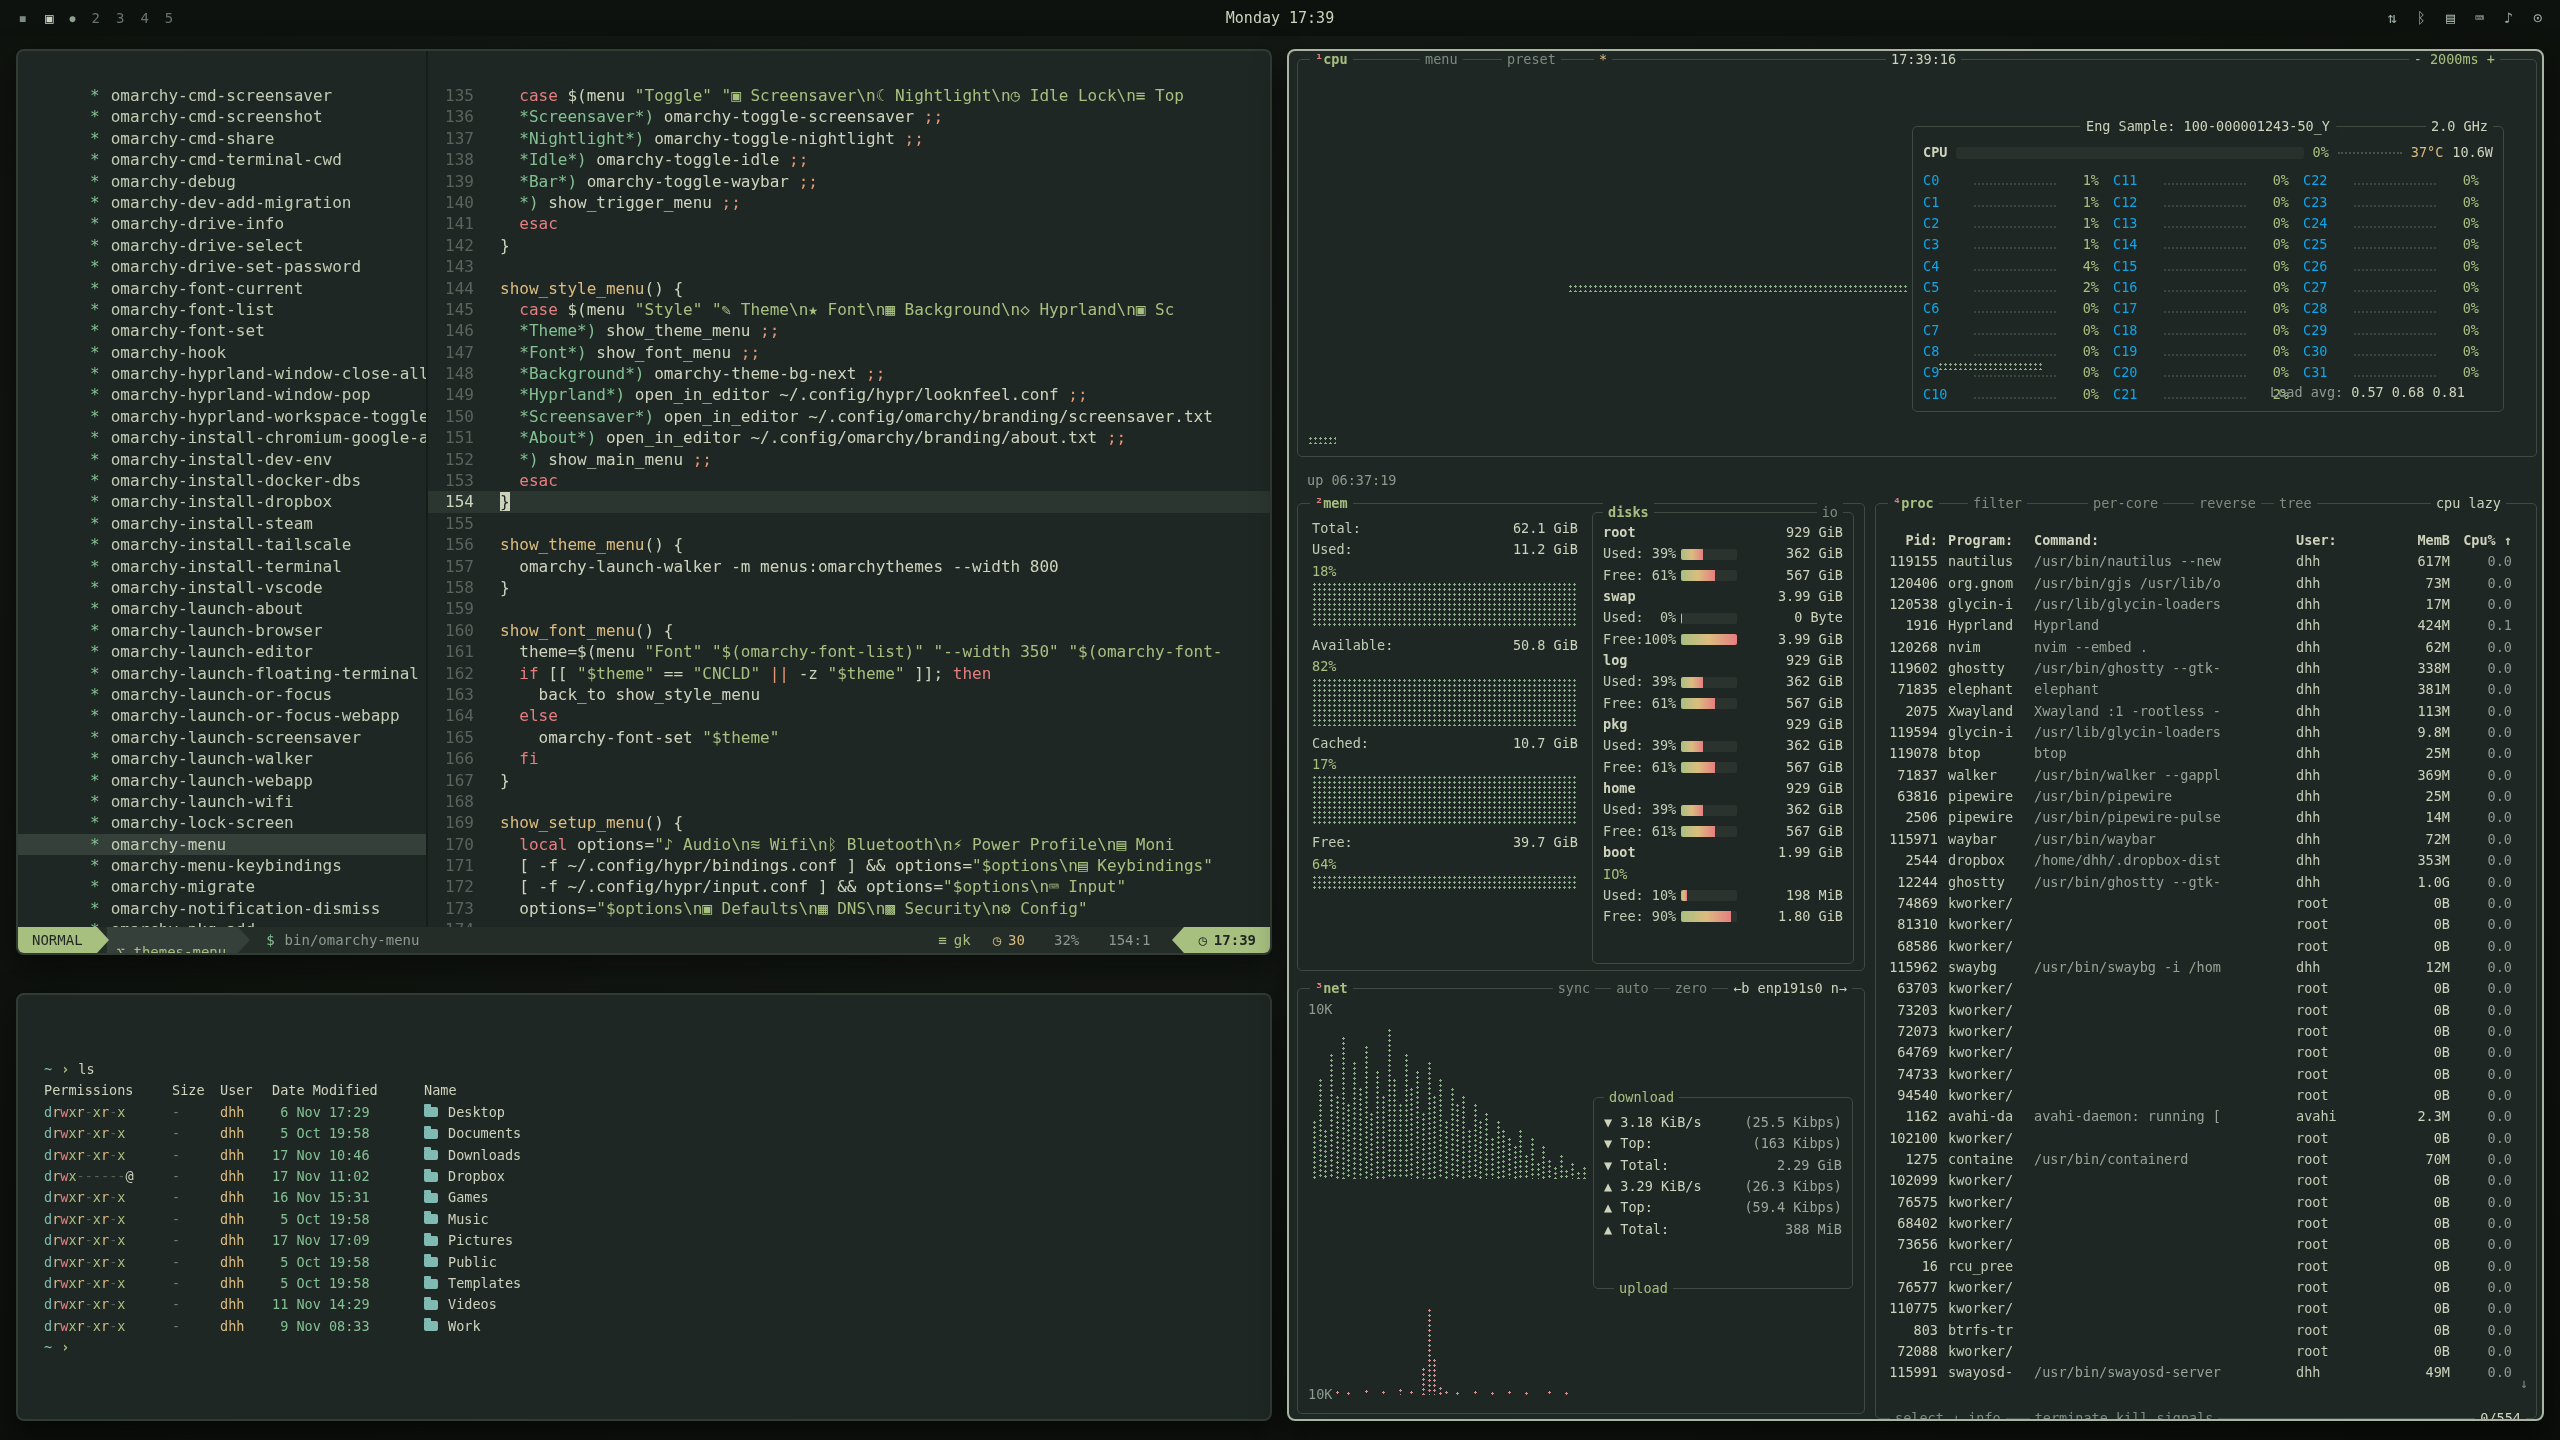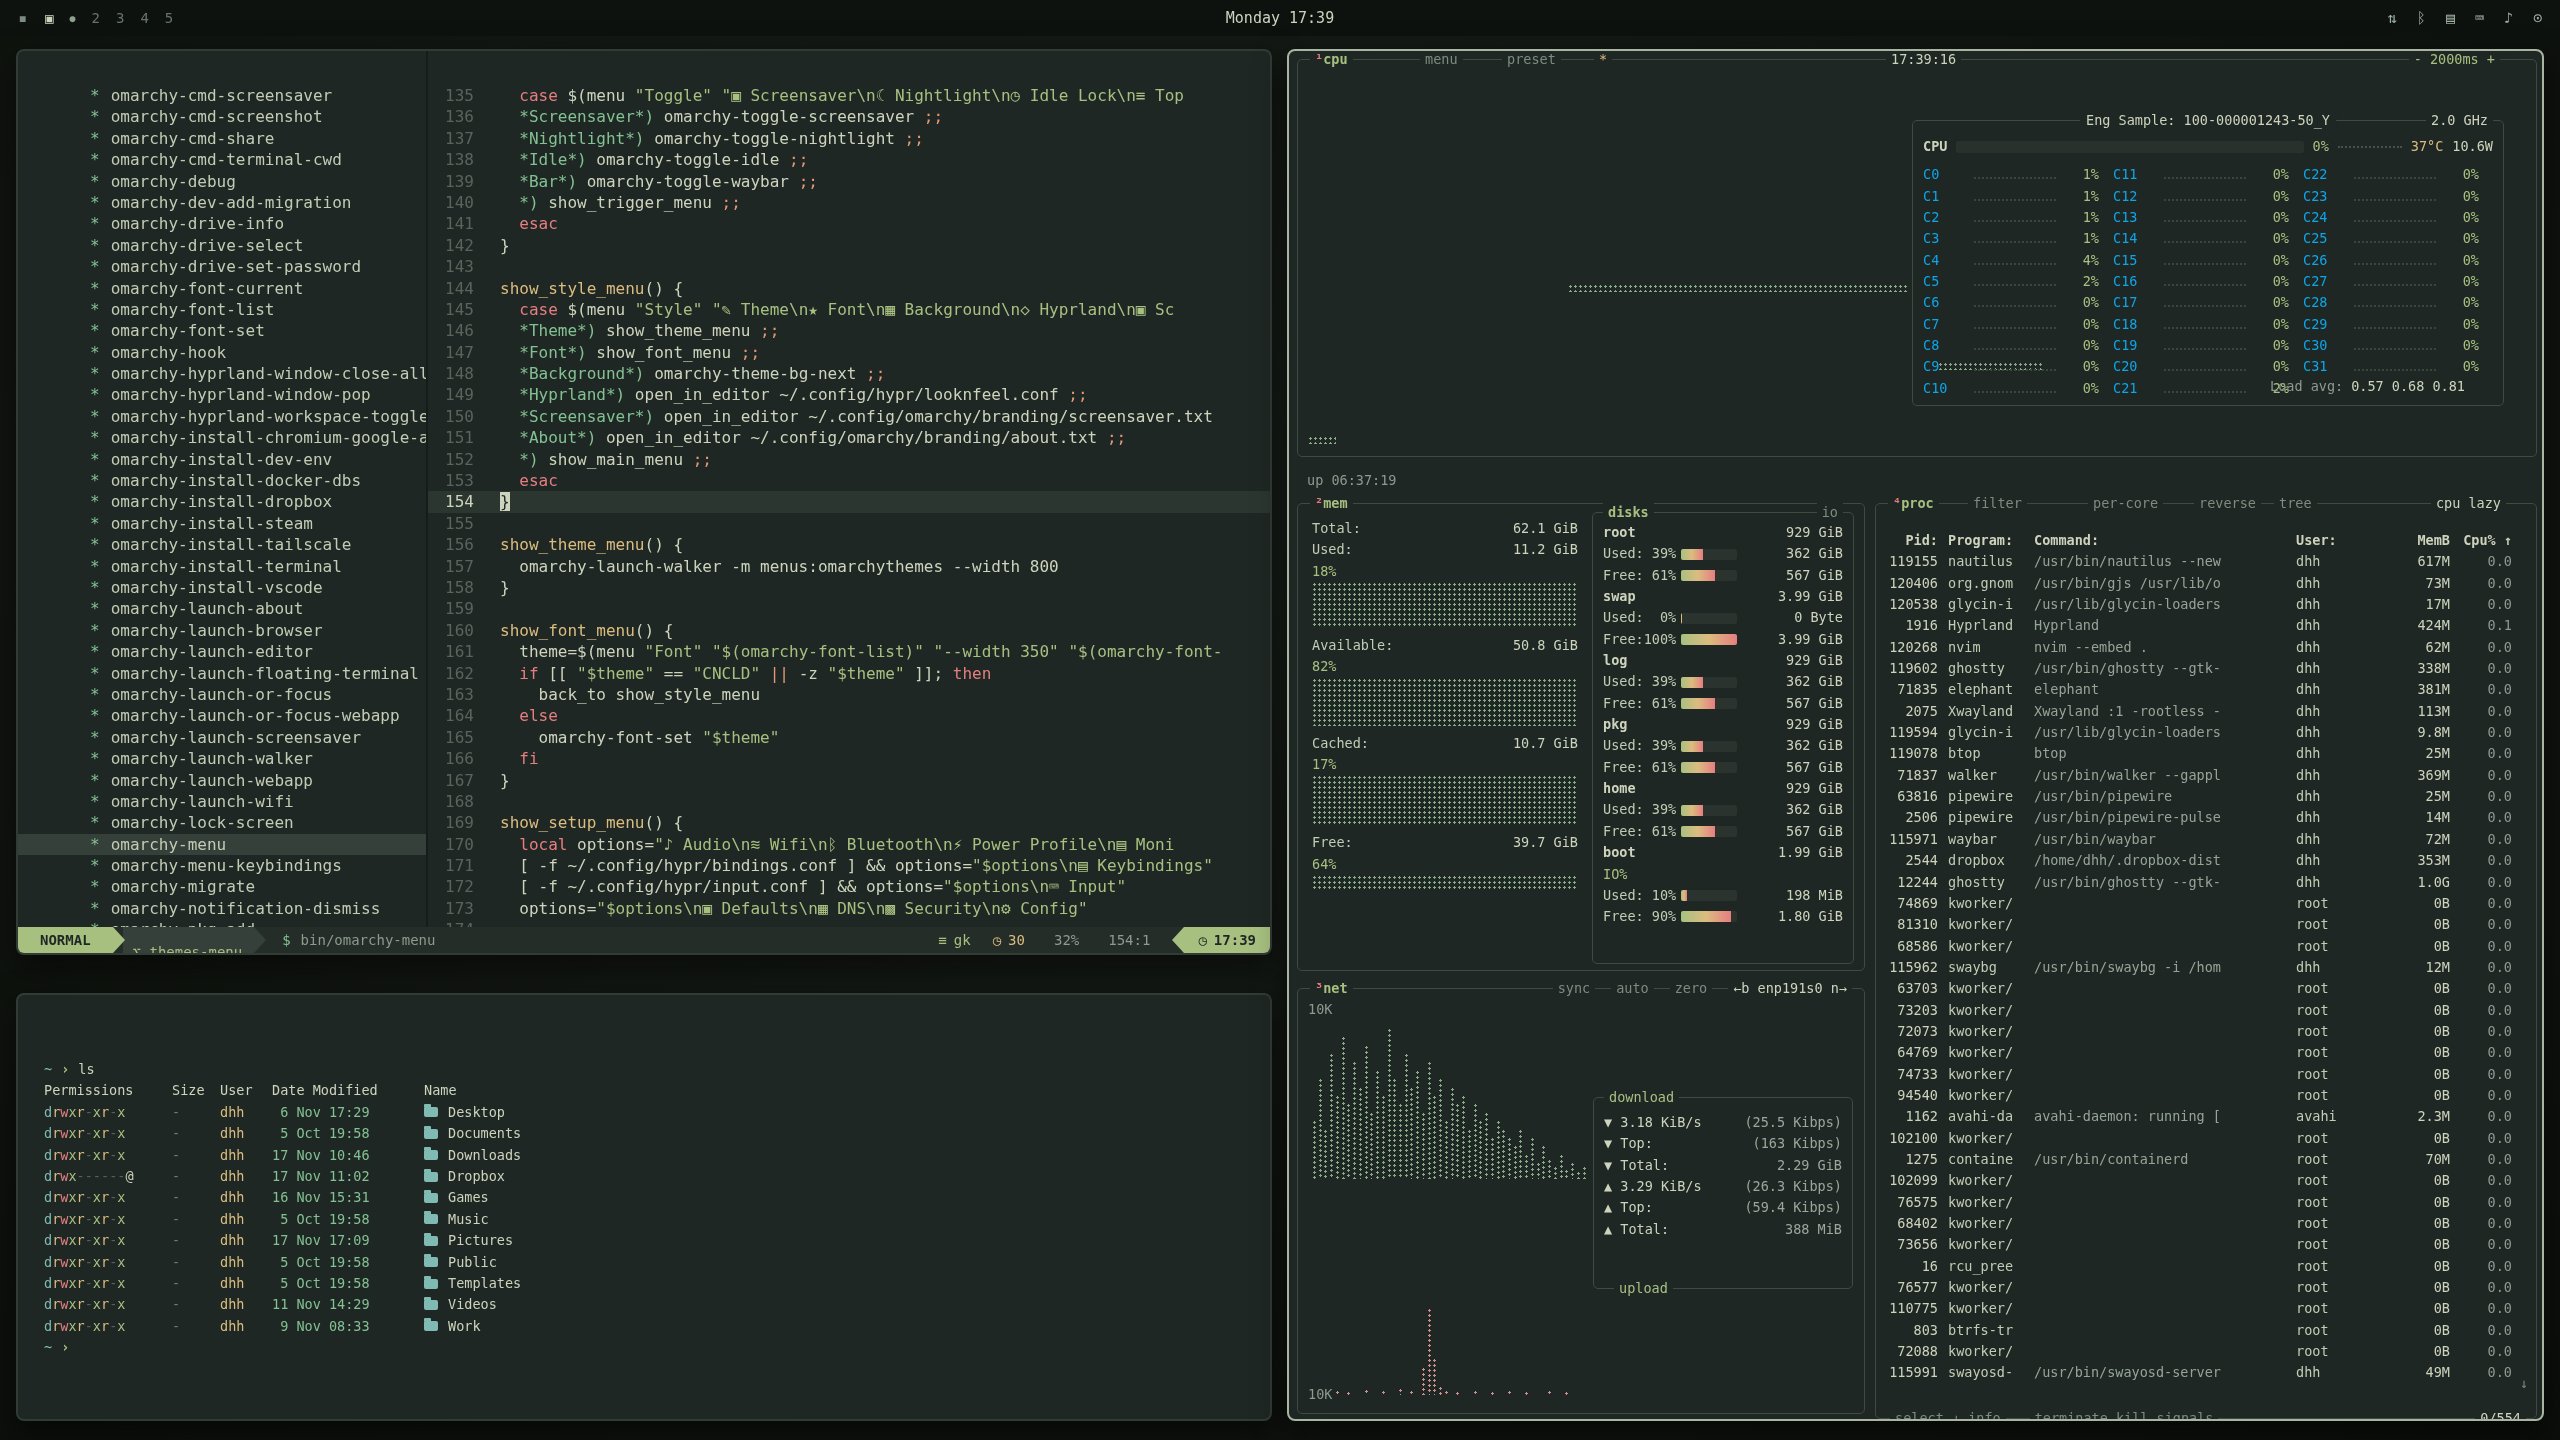--- a/index.html
+++ b/index.html
@@ -35,21 +35,21 @@
   .code-pane{flex:1;padding-top:34px;overflow:hidden}
   .code-line{height:21.4px;white-space:pre;overflow:hidden}
   .code-line.cursor-line{background:#2c3630}
   .lnum{display:inline-block;width:72px;padding-right:26px;text-align:right;color:#59655c}
   .cursor-line .lnum{color:#cdd3bc}
   .s{color:#a7c080}.k{color:#e67e80}.o{color:#e69875}.p{color:#83c092}.fn{color:#dbbc7f}
   .cursor{background:#cdd3bc;color:#1f2724}
 
   .statusbar{position:absolute;left:0;right:0;bottom:0;height:26px;background:#242d28;
              display:flex;align-items:center;font-size:14px;color:#8d9a8f;line-height:26px}
-  .seg-mode{background:#a7c080;color:#1f2724;font-weight:bold;padding:0 22px;height:26px}
+  .seg-mode{background:#a7c080;color:#1f2724;font-weight:normal;padding:0 14px;height:26px}
   .tri{width:0;height:0;border-top:13px solid transparent;border-bottom:13px solid transparent}
   .tri-mode{border-left:12px solid #a7c080;margin-right:-2px;z-index:2}
   .seg-branch{background:#36403a;color:#a7c080;padding:12px 12px 0 10px;height:26px}
   .tri-branch{border-left:12px solid #36403a}
   .seg-file{padding:0 16px;color:#8d9a8f}
   .seg-file .dollar{color:#83c092;margin-right:10px}
   .status-right{margin-left:auto;display:flex;align-items:center;gap:22px;padding-right:14px}
   .sr{display:flex;gap:7px;align-items:center;color:#8d9a8f}
   .sr.c-green{color:#a7c080}.sr.c-yellow{color:#dbbc7f}
   .tri-clock{border-right:12px solid #a7c080;margin-left:8px}
@@ -78,21 +78,21 @@
   .bopt{position:absolute;top:-11px;background:#1f2724;padding:0 5px;color:#7d8b80}
   .dots{background-image:radial-gradient(circle,#87a986 1.2px,transparent 1.4px);background-size:5px 5px}
 
   .cpu-box{left:8px;top:8px;width:1240px;height:398px}
   .opt-menu{left:122px}.opt-preset{left:204px}.opt-star{left:296px;color:#dbbc7f}
   .cpu-time{position:absolute;top:-11px;left:588px;background:#1f2724;padding:0 5px;color:#cdd3bc}
   .cpu-interval{position:absolute;top:-11px;right:36px;background:#1f2724;padding:0 5px;color:#a7c080}
   .cg1{position:absolute;left:270px;top:224px;width:340px;height:8px}
   .cg2{position:absolute;left:10px;bottom:12px;width:28px;height:8px}
   .cg3{position:absolute;left:640px;top:302px;width:106px;height:8px}
-  .cpu-inner{position:absolute;left:614px;top:60px;width:592px;height:286px;border:1px solid #3e4a42;border-radius:5px}
+  .cpu-inner{position:absolute;left:614px;top:66px;width:592px;height:286px;border:1px solid #3e4a42;border-radius:5px}
   .inner-title{position:absolute;top:-11px;left:50%;transform:translateX(-50%);background:#1f2724;padding:0 6px;color:#cdd3bc;white-space:nowrap}
   .inner-freq{position:absolute;top:-11px;right:10px;background:#1f2724;padding:0 5px;color:#cdd3bc}
   .cpu-total-row{display:flex;align-items:center;margin:15px 10px 4px;gap:9px}
   .ct-label{font-weight:bold;color:#cdd3bc}
   .ct-meter{flex:1;height:12px;background:#28312b;border-radius:2px}
   .ct-pct{color:#a7c080}
   .ct-lead{width:64px;border-bottom:2px dotted #46534a}
   .ct-temp{color:#dbbc7f}
   .core-cols{display:flex;padding:3px 10px 0}
   .core-col{flex:1;padding-right:14px}

